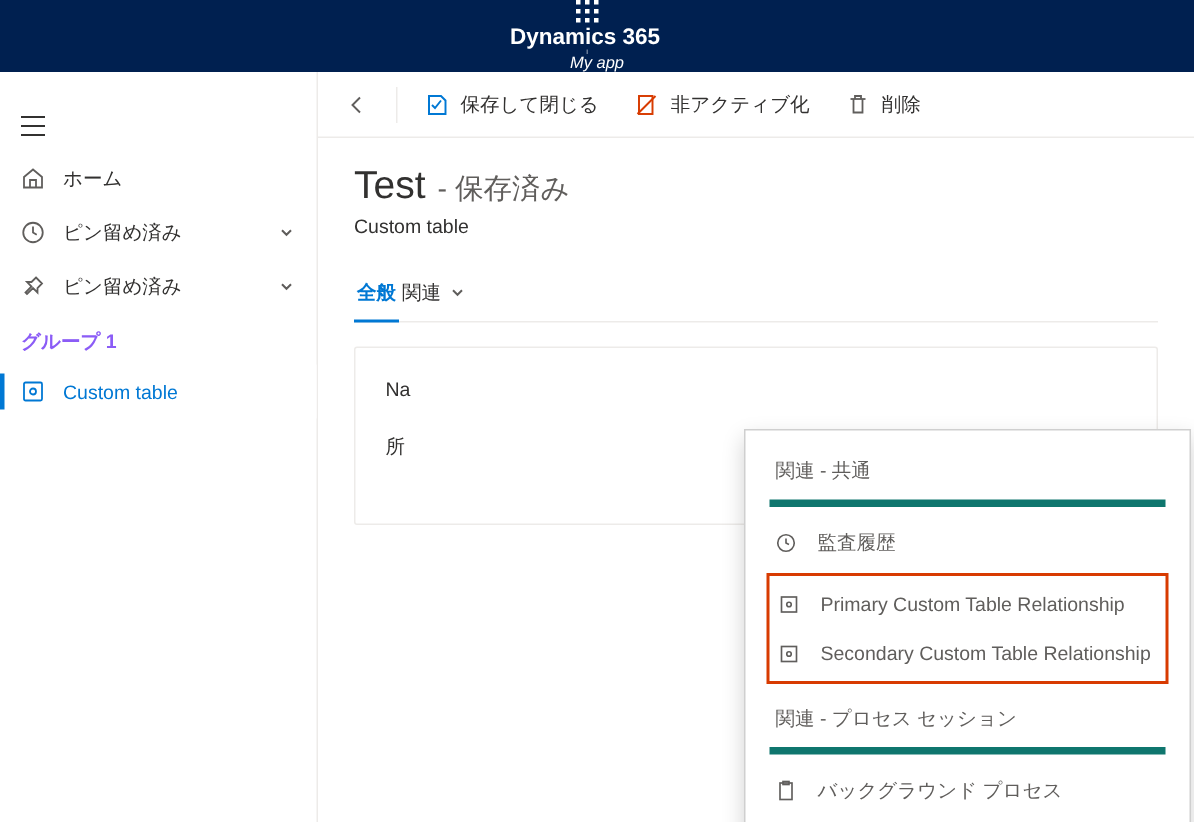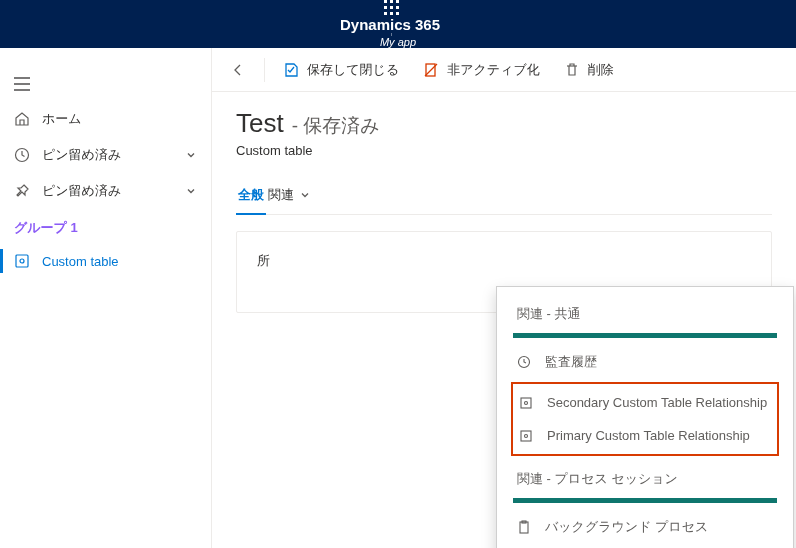--- a/index.html
+++ b/index.html
@@ -195,20 +195,21 @@
           <span>関連</span>
           <span>
             <svg width="10" height="10" viewBox="0 0 10 10" fill="none" stroke="#605e5c" stroke-width="1.3">
                 <path d="M2 3.5 L5 6.5 L8 3.5"></path>
               </svg>
           </span>
         </div>
       </div>
 
       <div class="form-area">
+        <div class="form-lbl">Na</div>
         <div class="form-lbl">所</div>
       </div>
 
       <div class="popup">
         <div class="popup-hdr">関連 - 共通</div>
         <div class="popup-item">
           <span class="pic">
             <svg width="14" height="14" viewBox="0 0 14 14" fill="none" stroke="#605e5c" stroke-width="1.1">
                 <circle cx="7" cy="7" r="5.5"></circle>
                 <path d="M7 4 V7 L9 8"></path>
@@ -217,30 +218,30 @@
           <span>監査履歴</span>
         </div>
         <div class="highlight-box">
           <div class="popup-item">
             <span class="pic">
               <svg width="14" height="14" viewBox="0 0 14 14" fill="none" stroke="#605e5c" stroke-width="1.1">
                   <rect x="2" y="2" width="10" height="10"></rect>
                   <circle cx="7" cy="7" r="1.5"></circle>
                 </svg>
             </span>
-            <span>Secondary Custom Table Relationship</span>
+            <span>Primary Custom Table Relationship</span>
           </div>
           <div class="popup-item">
             <span class="pic">
               <svg width="14" height="14" viewBox="0 0 14 14" fill="none" stroke="#605e5c" stroke-width="1.1">
                   <rect x="2" y="2" width="10" height="10"></rect>
                   <circle cx="7" cy="7" r="1.5"></circle>
                 </svg>
             </span>
-            <span>Primary Custom Table Relationship</span>
+            <span>Secondary Custom Table Relationship</span>
           </div>
         </div>
         <div class="popup-hdr" style="margin-top:8px">関連 - プロセス セッション</div>
         <div class="popup-item">
           <span class="pic">
             <svg width="14" height="14" viewBox="0 0 14 14" fill="none" stroke="#605e5c" stroke-width="1.1">
                 <rect x="3" y="2" width="8" height="11"></rect>
                 <rect x="5" y="1" width="4" height="2"></rect>
               </svg>
           </span>

